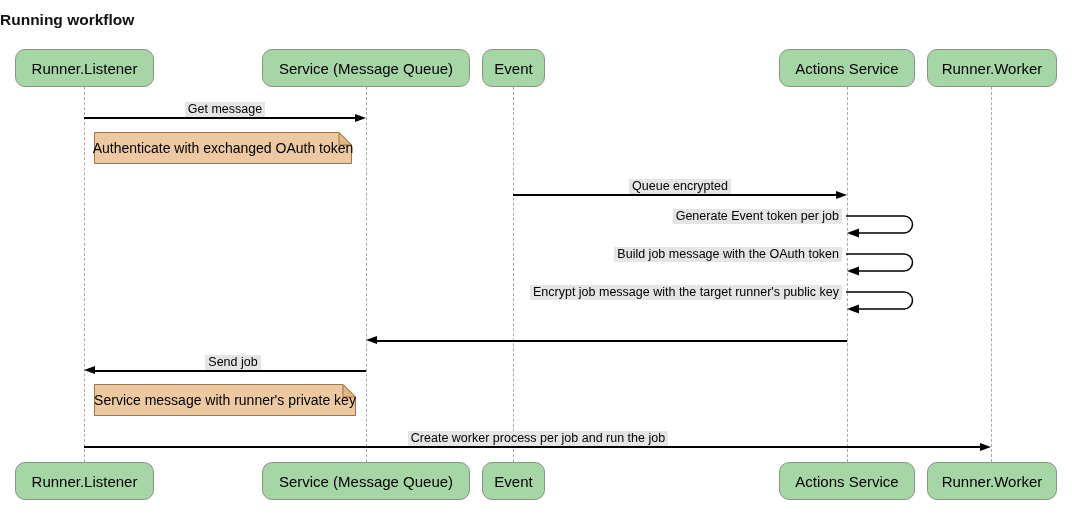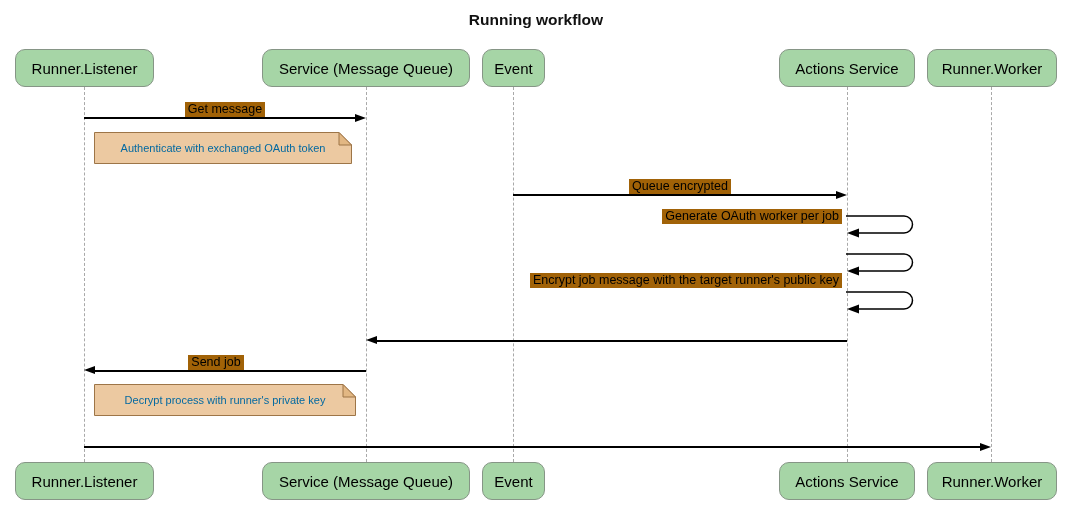--- a/index.html
+++ b/index.html
@@ -12,21 +12,20 @@
     position: relative;
     width: 1072px;
     height: 523px;
     background: var(--background, #fff);
     overflow: hidden;
   }
   .title {
     position: absolute;
     left: 0; top: 11px;
     width: 100%;
-    text-align: center;
     font-size: 15.5px;
     font-weight: bold;
     color: #111;
   }
   .actor {
     position: absolute;
     height: 38px;
     background: var(--actor-fill, #a6d5a6);
     border: 1px solid var(--actor-border, #869586);
     border-radius: 10px;
@@ -70,38 +69,38 @@
     position: absolute;
     display: flex;
     justify-content: center;
     font-size: 12.5px;
     line-height: 15px;
     color: #000;
     white-space: nowrap;
   }
   .msg-label.right { justify-content: flex-end; }
   .msg-label .bg {
-    background: #a16207;
+    background: #e5e5e5;
     padding: 0 3px;
   }
   .selfloop {
     position: absolute;
   }
   .note {
     position: absolute;
   }
   .note svg { position: absolute; left: 0; top: 0; }
   .note-text {
     position: absolute;
     left: 0; top: 0; right: 0; bottom: 0;
     display: flex;
     align-items: center;
     justify-content: center;
-    font-size: 11px;
-    color: #0369a1;
+    font-size: 14px;
+    color: #000000;
     white-space: nowrap;
   }
 </style>
 </head>
 <body>
 
 <div class="canvas">
 
   <div class="title">Running workflow</div>
 
@@ -131,57 +130,63 @@
     <span class="note-text">Authenticate with exchanged OAuth token</span>
   </div>
 
   <div class="msg-label" style="left:513px; top:179px; width:334px">
       <span class="bg">Queue encrypted</span>
     </div>
   <div class="msg-line" style="left:513px; top:194px; width:324px"></div>
   <div class="arw-r" style="left:836px; top:190.5px"></div>
 
   <div class="msg-label right" style="left:0; top:209px; width:842px">
-      <span class="bg">Generate OAuth worker per job</span>
+      <span class="bg">Generate Event token per job</span>
     </div>
   <svg class="selfloop" style="left:846px; top:215px" width="70" height="24" viewBox="0 0 70 24">
     <path d="M0,1 H58 A8.5,8.5 0 0 1 58,18 H13" fill="none" stroke="#000" stroke-width="1.5"></path>
     <polygon points="1,18 13,13.5 13,22.5" fill="#000"></polygon>
   </svg>
 
+  <div class="msg-label right" style="left:0; top:247px; width:842px">
+      <span class="bg">Build job message with the OAuth token</span>
+    </div>
   <svg class="selfloop" style="left:846px; top:253px" width="70" height="24" viewBox="0 0 70 24">
     <path d="M0,1 H58 A8.5,8.5 0 0 1 58,18 H13" fill="none" stroke="#000" stroke-width="1.5"></path>
     <polygon points="1,18 13,13.5 13,22.5" fill="#000"></polygon>
   </svg>
 
-  <div class="msg-label right" style="left:0; top:273px; width:842px">
+  <div class="msg-label right" style="left:0; top:285px; width:842px">
       <span class="bg">Encrypt job message with the target runner's public key</span>
     </div>
   <svg class="selfloop" style="left:846px; top:291px" width="70" height="24" viewBox="0 0 70 24">
     <path d="M0,1 H58 A8.5,8.5 0 0 1 58,18 H13" fill="none" stroke="#000" stroke-width="1.5"></path>
     <polygon points="1,18 13,13.5 13,22.5" fill="#000"></polygon>
   </svg>
 
   <div class="arw-l" style="left:366px; top:336px"></div>
   <div class="msg-line" style="left:377px; top:340px; width:470px"></div>
 
-  <div class="msg-label" style="left:75px; top:355px; width:282px">
+  <div class="msg-label" style="left:92px; top:355px; width:282px">
       <span class="bg">Send job</span>
     </div>
   <div class="arw-l" style="left:84px; top:366px"></div>
   <div class="msg-line" style="left:95px; top:370px; width:271px"></div>
 
   <div class="note" style="left:94px; top:384px; width:262px; height:32px">
     <svg width="262" height="32" viewBox="0 0 262 32">
       <path d="M0.5,0.5 H249 L261.5,13 V31.5 H0.5 Z" style="fill:var(--note-fill);stroke:var(--note-border)" stroke-width="1"></path>
       <path d="M249,0.5 V13 H261.5 Z" style="fill:var(--note-fold);stroke:var(--note-border)" stroke-width="1"></path>
     </svg>
-    <span class="note-text">Decrypt process with runner's private key</span>
+    <span class="note-text">Service message with runner's private key</span>
   </div>
 
+  <div class="msg-label" style="left:84px; top:431px; width:908px">
+      <span class="bg">Create worker process per job and run the job</span>
+    </div>
   <div class="msg-line" style="left:84px; top:446px; width:897px"></div>
   <div class="arw-r" style="left:980px; top:442.5px"></div>
 
   <div class="actor" style="left:15px;  top:462px; width:139px">Runner.Listener</div>
   <div class="actor" style="left:262px; top:462px; width:208px">Service (Message Queue)</div>
   <div class="actor" style="left:482px; top:462px; width:63px">Event</div>
   <div class="actor" style="left:779px; top:462px; width:136px">Actions Service</div>
   <div class="actor" style="left:927px; top:462px; width:130px">Runner.Worker</div>
 
 </div>

